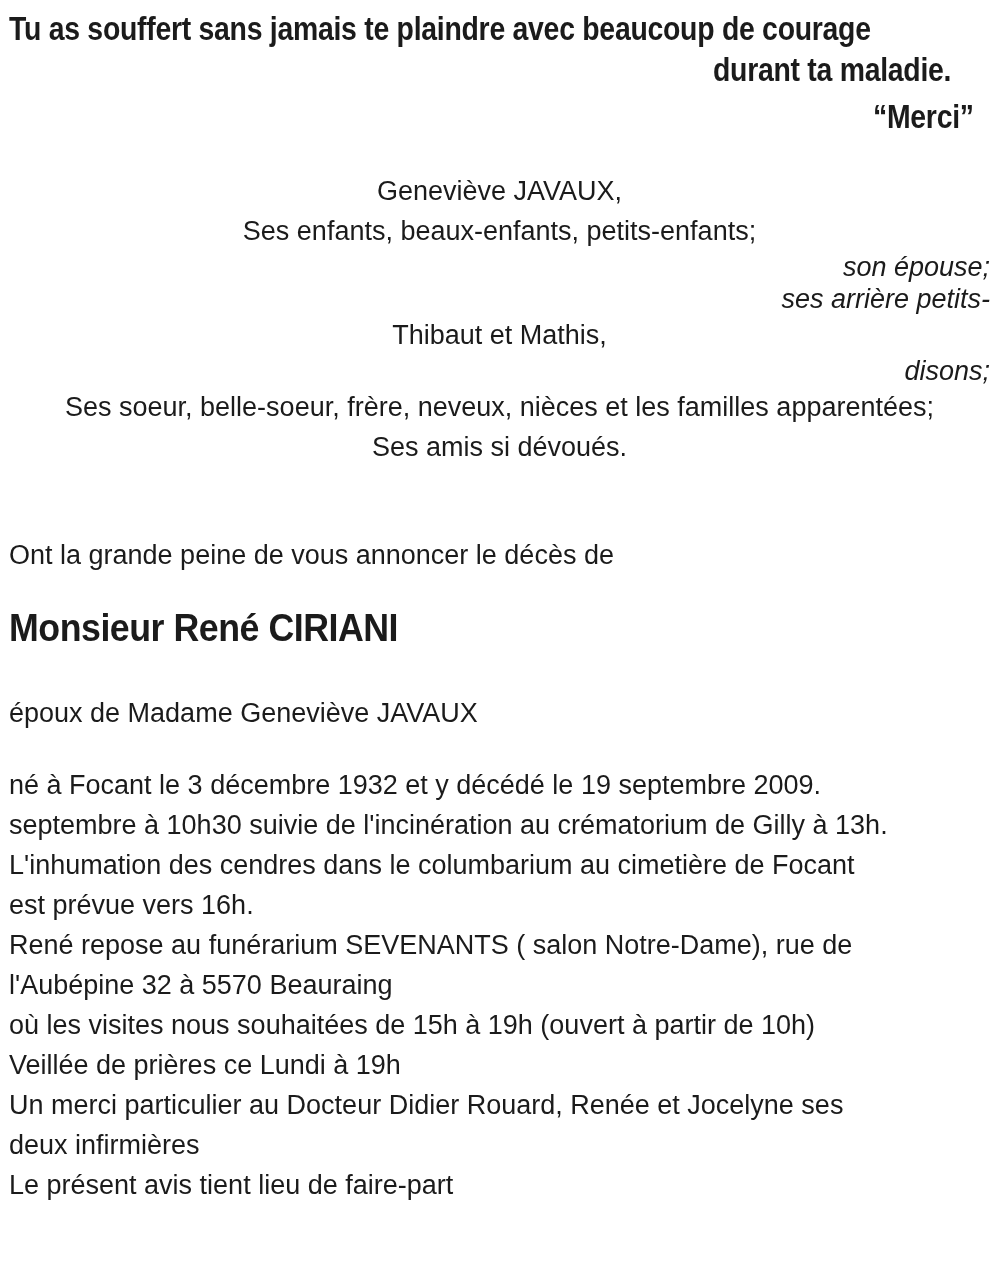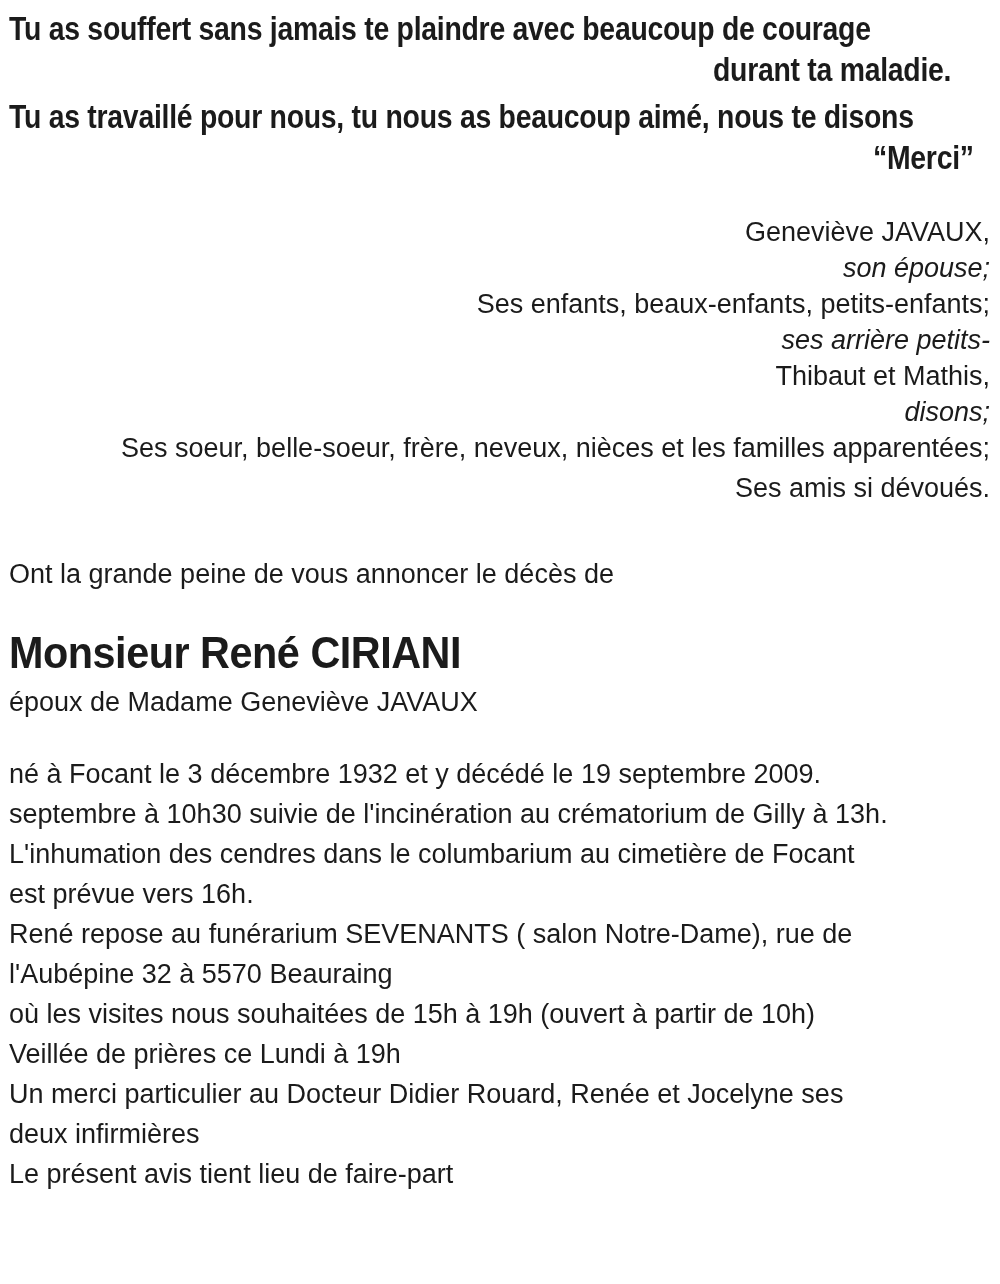--- a/index.html
+++ b/index.html
@@ -27,71 +27,70 @@
   }
   .tribute-line > span {
     display: inline-block;
     transform: scaleX(0.86);
     transform-origin: 0 50%;
   }
   .tribute-para-2 { margin-top: 6px; }
 
   
   .family-block { margin-top: 34px; }
-  .family-line.left { text-align: right; }
+  .family-line.left { text-align: center; }
   .family-line.right {
     text-align: right;
     font-style: italic;
     line-height: 32px;
   }
 
   
-  .announcement-block { margin-top: 46px; }
+  .announcement-block { margin-top: 68px; }
 
   
   .deceased-name {
-    margin-top: 30px;
+    margin-top: 24px;
     font-weight: bold;
-    font-size: 44px;
+    font-size: 38px;
     line-height: 58px;
     white-space: nowrap;
     letter-spacing: -0.5px;
   }
   .deceased-name > span {
     display: inline-block;
     transform: scaleX(0.94);
     transform-origin: 0 50%;
   }
 
   
-  .spouse-block { }
+  .spouse-block { margin-top: 36px; }
 
   
   .details-block { margin-top: 32px; }
 </style>
 </head>
 <body>
 
 <div class="notice">
 
   <div class="tribute">
     <div class="tribute-para">
       <div class="tribute-line"><span>Tu as souffert sans jamais te plaindre avec beaucoup de courage</span></div>
       <div class="tribute-line"><span>durant ta maladie.</span></div>
     </div>
     <div class="tribute-para tribute-para-2">
-      <div class="tribute-line"><span>Tu as travaillé pour nous, tu nous as beaucoup aimé, nous te disons</span></div>
       <div class="tribute-line"><span>“Merci”</span></div>
     </div>
   </div>
 
   <div class="family-block">
     <div class="line family-line left">Geneviève JAVAUX,</div>
+    <div class="line family-line left">Ses enfants, beaux-enfants, petits-enfants;</div>
     <div class="line family-line right">son épouse;</div>
-    <div class="line family-line left">Ses enfants, beaux-enfants, petits-enfants;</div>
     <div class="line family-line right">ses arrière petits-</div>
     <div class="line family-line left">Thibaut et Mathis,</div>
     <div class="line family-line right">disons;</div>
     <div class="line family-line left">Ses soeur, belle-soeur, frère, neveux, nièces et les familles apparentées;</div>
     <div class="line family-line left">Ses amis si dévoués.</div>
   </div>
 
   <div class="announcement-block">
     <div class="line">Ont la grande peine de vous annoncer le décès de</div>
   </div>

